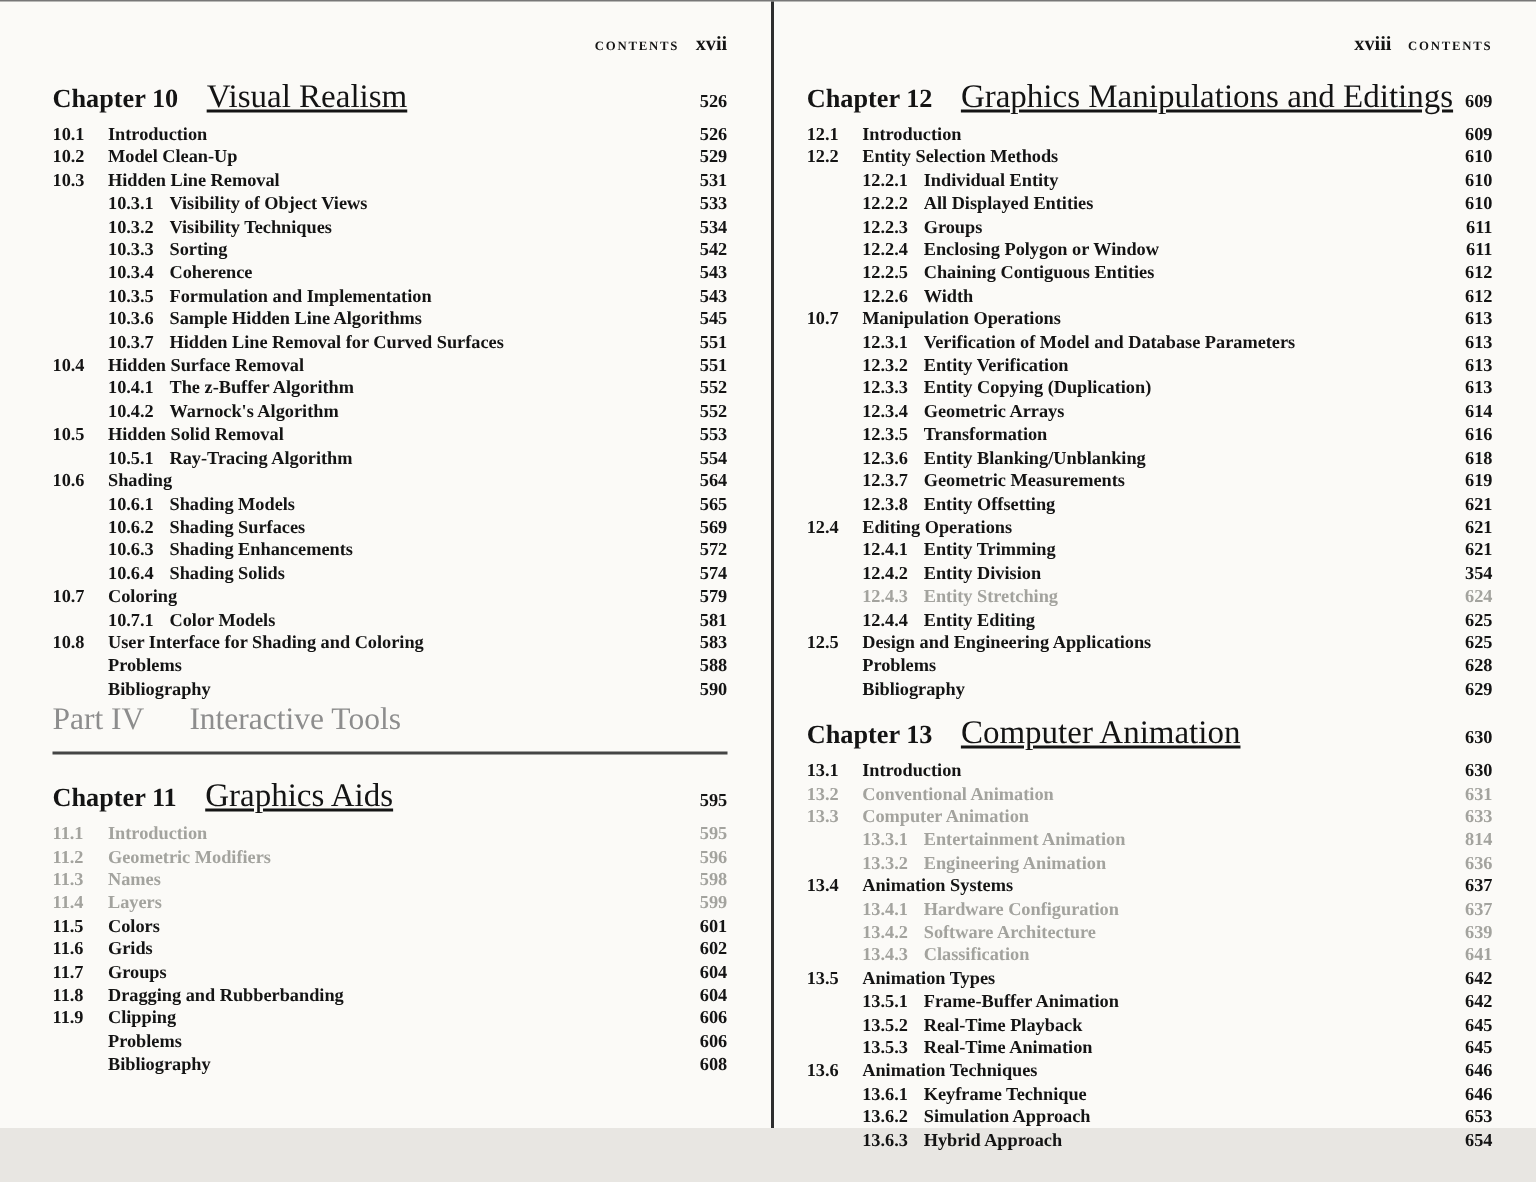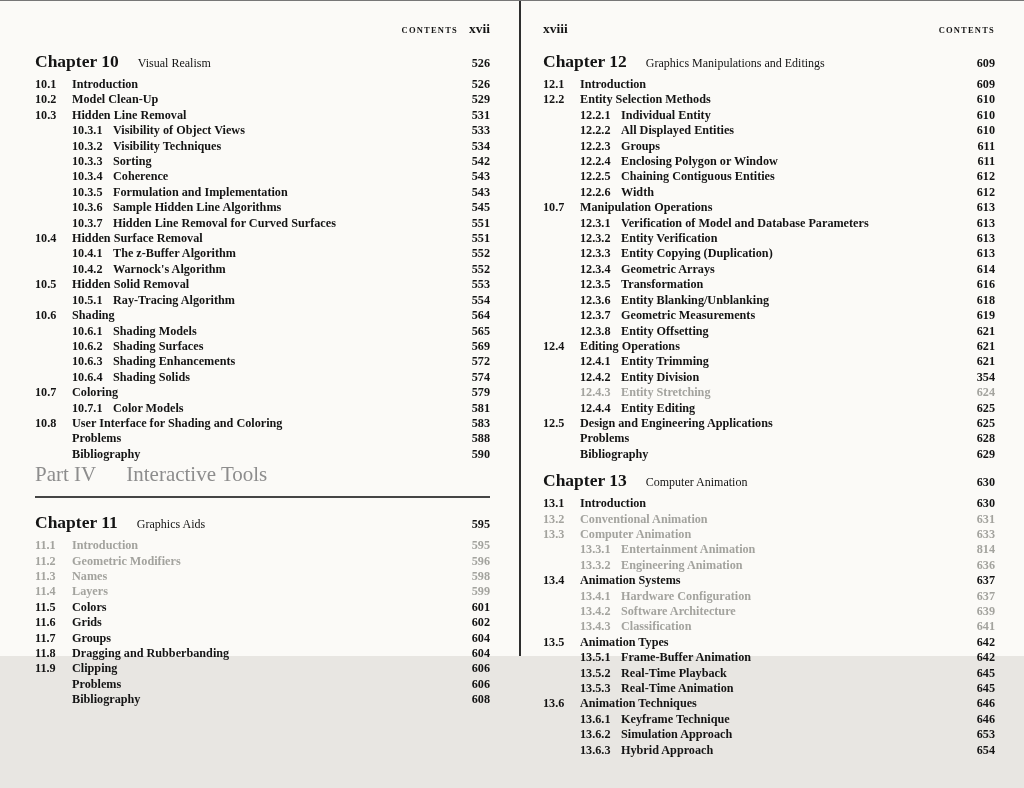--- a/index.html
+++ b/index.html
@@ -6,40 +6,40 @@
     --ink:#141414;
     --faded:#a3a39e;
     --part:#8d8d8d;
     --paper:#fbfaf7;
     --divider:#2e2e2e;
   }
   *{margin:0;padding:0;box-sizing:border-box;}
   html,body{width:1024px;height:788px;overflow:hidden;}
   body{font-family:"Liberation Serif", serif;background:#e8e6e2;}
   .spread{
-    position:relative;width:1024px;height:656px;background:var(--paper);
+    position:relative;width:1024px;height:752px;background:var(--paper);
     display:flex;border-top:1px solid #777;
   }
   .page{height:100%;}
   .page-left{width:519px;padding:20px 29px 0 35px;}
   .page-right{flex:1;padding:20px 29px 0 22px;}
   .divider{width:2px;height:100%;background:var(--divider);}
 
   .page-header{display:flex;align-items:baseline;margin-bottom:12px;color:var(--ink);}
   .page-left .page-header{justify-content:flex-end;}
-  .page-right .page-header{justify-content:space-between;}
+  .page-right .page-header{justify-content:flex-end;}
   .running-title{font-size:8.5px;font-weight:700;letter-spacing:1.2px;}
   .folio{font-size:13.5px;font-weight:700;}
   .page-left .folio{margin-left:11px;}
   .page-right .folio{margin-right:11px;}
 
   .chapter-heading{display:flex;align-items:baseline;margin:14px 0 5px;color:var(--ink);}
   .chapter-heading.later{margin-top:8px;}
   .chapter-number{font-size:17.5px;font-weight:700;white-space:nowrap;}
-  .chapter-title{font-size:12px;font-weight:500;margin-left:19px;flex:1;white-space:nowrap;}
+  .chapter-title{font-size:22px;font-weight:500;margin-left:19px;flex:1;white-space:nowrap;text-decoration:underline;}
   .chapter-page{font-size:12.2px;font-weight:700;margin-left:8px;}
 
   .part-heading{display:flex;align-items:baseline;color:var(--part);}
   .part-number{font-size:21px;white-space:nowrap;}
   .part-title{font-size:21px;margin-left:30px;white-space:nowrap;}
   .part-rule{border-top:2px solid #454545;margin-top:9px;margin-bottom:4px;}
 
   .toc-row{display:flex;align-items:baseline;font-size:12.2px;font-weight:700;
     line-height:15.4px;color:var(--ink);}
   .toc-num{flex:0 0 37px;white-space:nowrap;}

